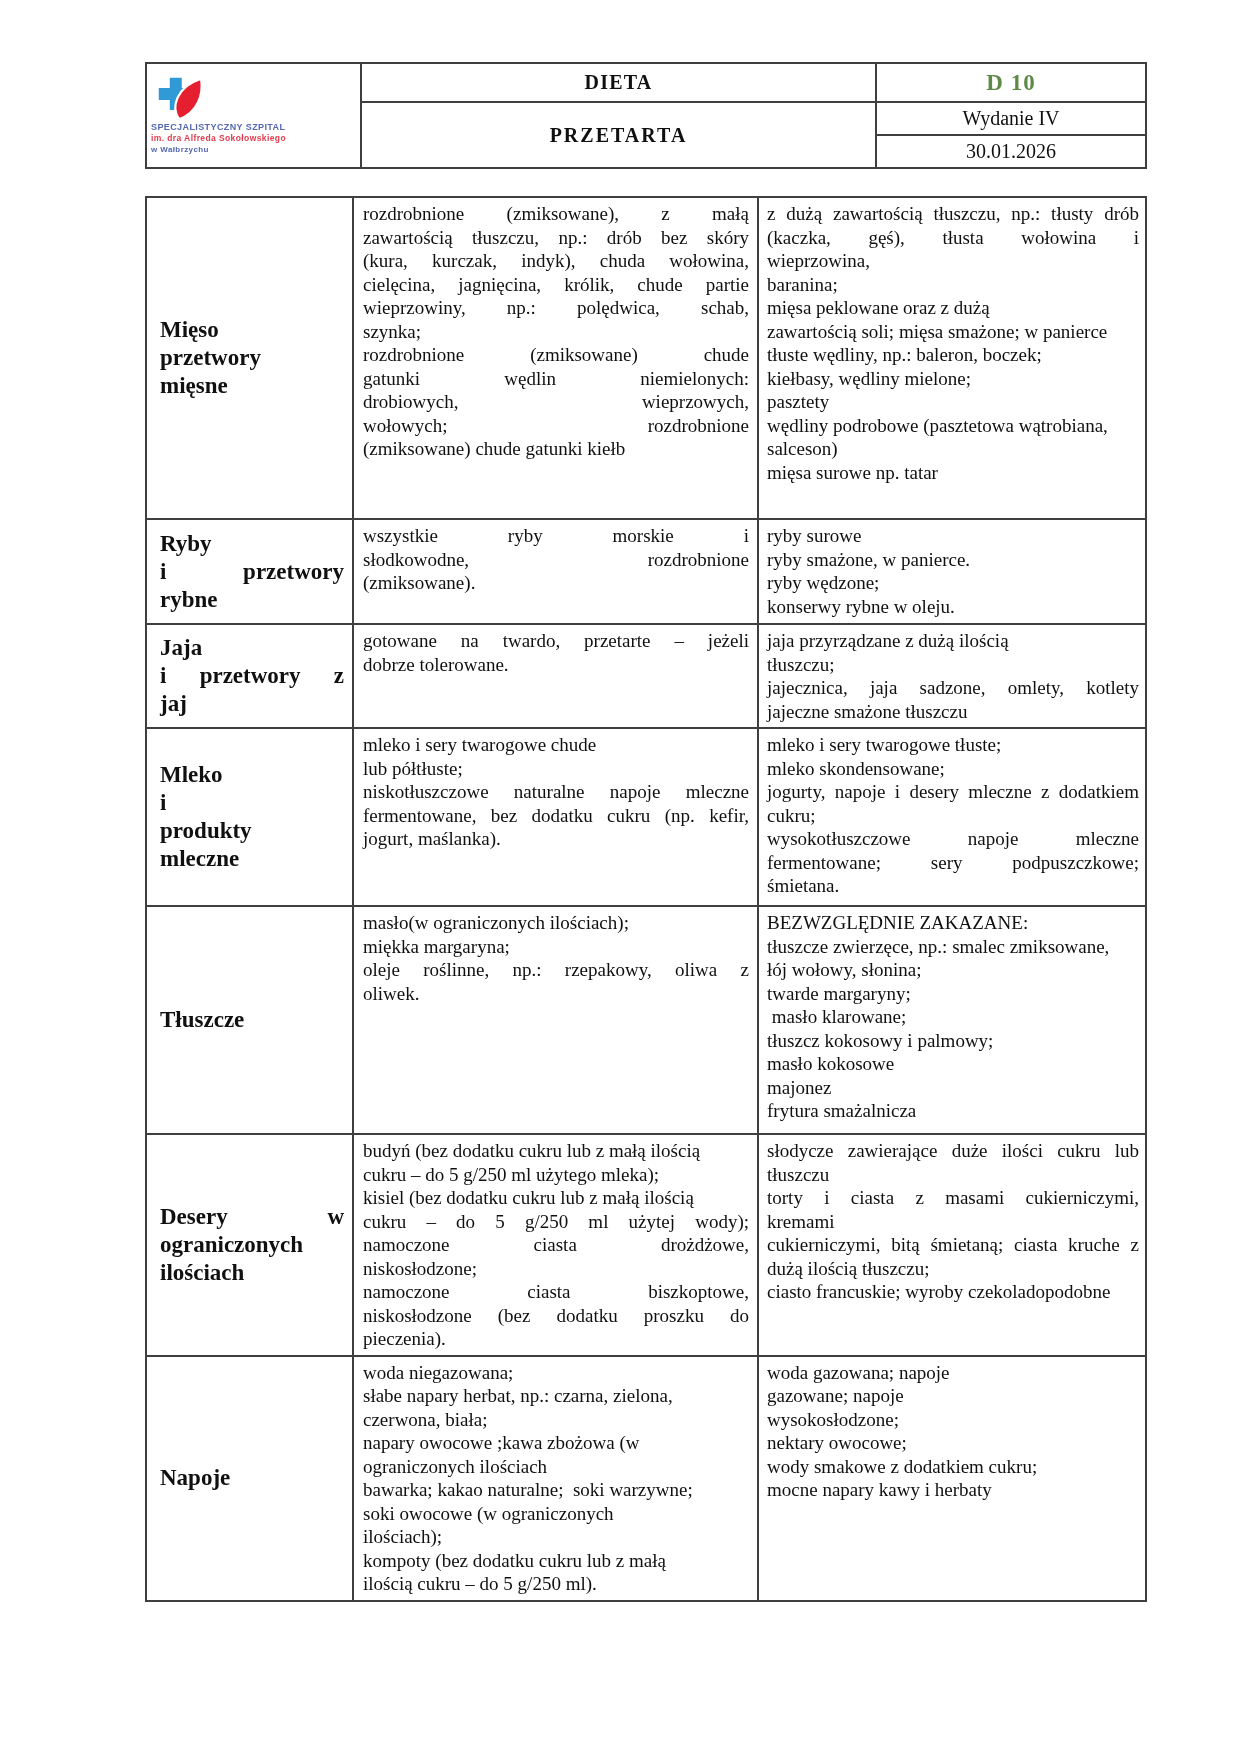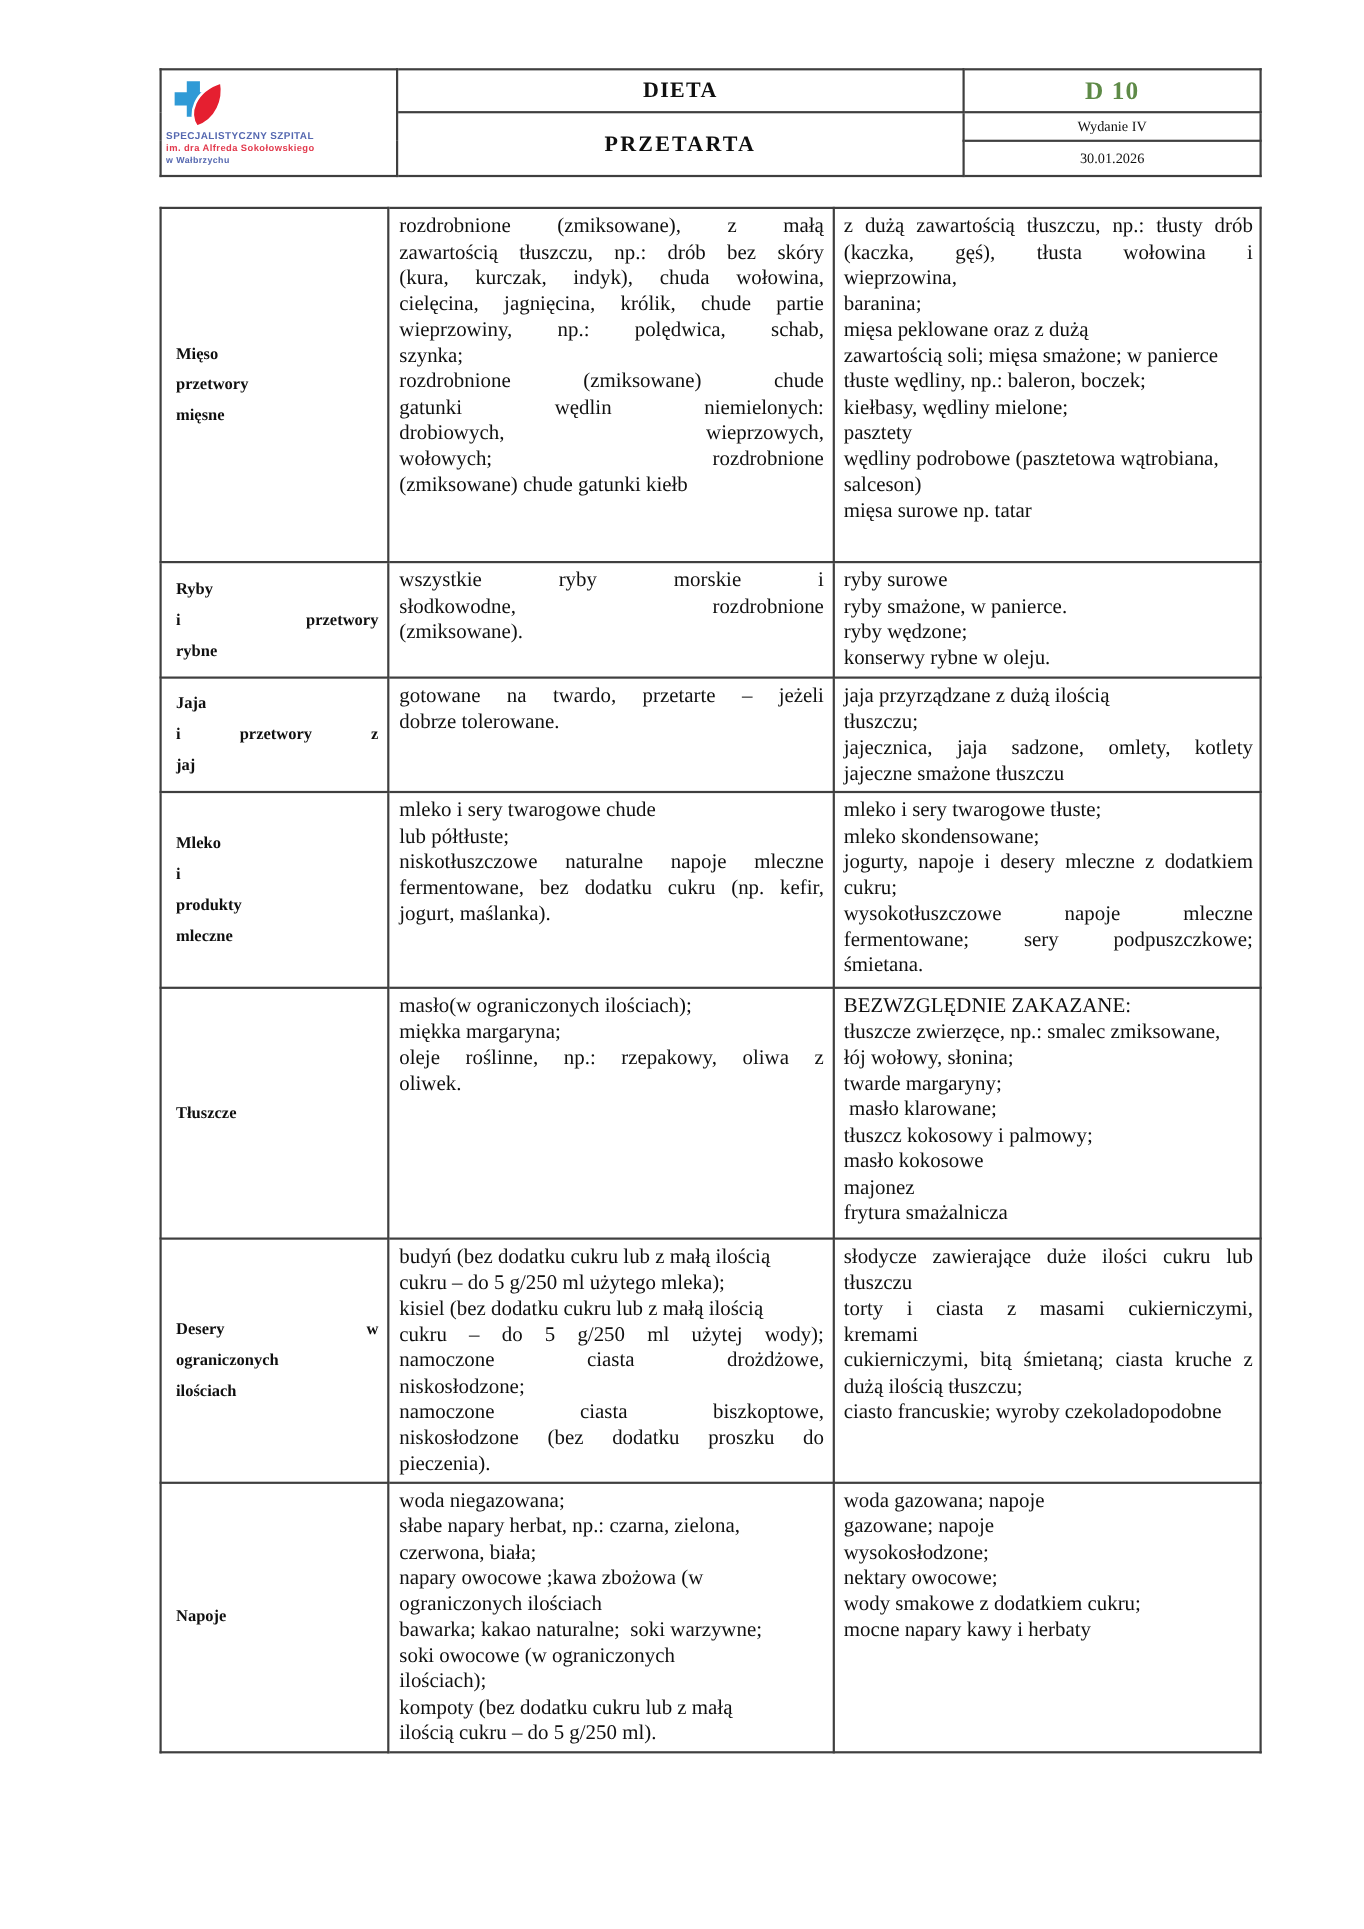--- a/index.html
+++ b/index.html
@@ -12,27 +12,27 @@
   .header-table td{border:2px solid #3f3f3f;padding:4px;vertical-align:middle;text-align:center;}
   .logo-cell{background:#fff;}
   .logo-wrap{display:flex;flex-direction:column;align-items:flex-start;justify-content:center;padding:2px 0;}
   .logo-line{font-family:"Liberation Sans",sans-serif;font-weight:bold;letter-spacing:.4px;line-height:11px;}
   .l1{font-size:9px;}
   .l2{font-size:8.5px;}
   .l3{font-size:8px;}
   .title-top{font-size:20px;font-weight:bold;letter-spacing:1.2px;}
   .title-bottom{font-size:20px;font-weight:bold;letter-spacing:2px;}
   .code-cell{font-size:23px;font-weight:bold;letter-spacing:1px;margin-left:37px;}
-  .edition-cell,.date-cell{font-size:13px;border-radius:10px;}
+  .edition-cell,.date-cell{font-size:20px;border-radius:10px;}
 
   
   .diet-table{width:1000px;margin-top:27px;}
   .diet-table td{border:2px solid #3f3f3f;padding:4px 6px;vertical-align:top;margin-left:25px;}
   .cat-cell{vertical-align:middle !important;padding-left:13px !important;padding-right:8px !important;}
-  .cat-line{font-weight:bold;font-size:15px;line-height:28px;white-space:pre-wrap;}
+  .cat-line{font-weight:bold;font-size:23px;line-height:28px;white-space:pre-wrap;}
   .allowed-cell{padding-left:9px !important;padding-right:8px !important;}
   .forbidden-cell{padding-left:8px !important;padding-right:6px !important;}
   .line{font-size:19px;line-height:23.5px;white-space:pre-wrap;}
   .j{text-align:justify;text-align-last:justify;}
 </style>
 </head>
 <body>
 
 <div class="page">
 

